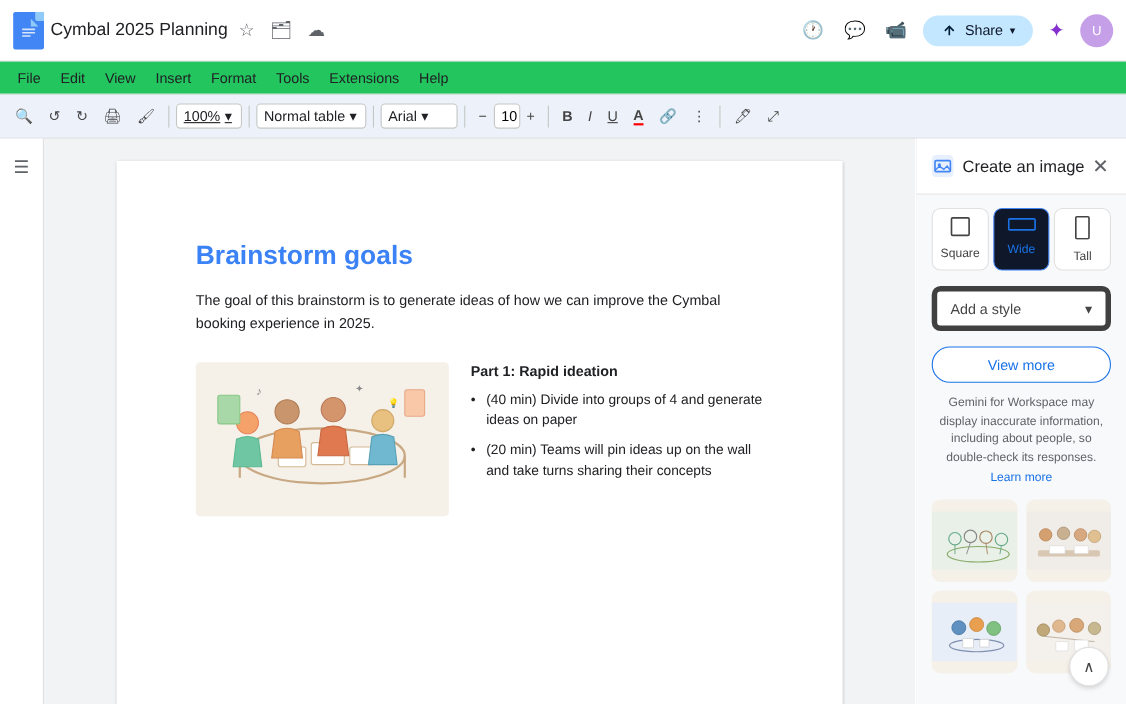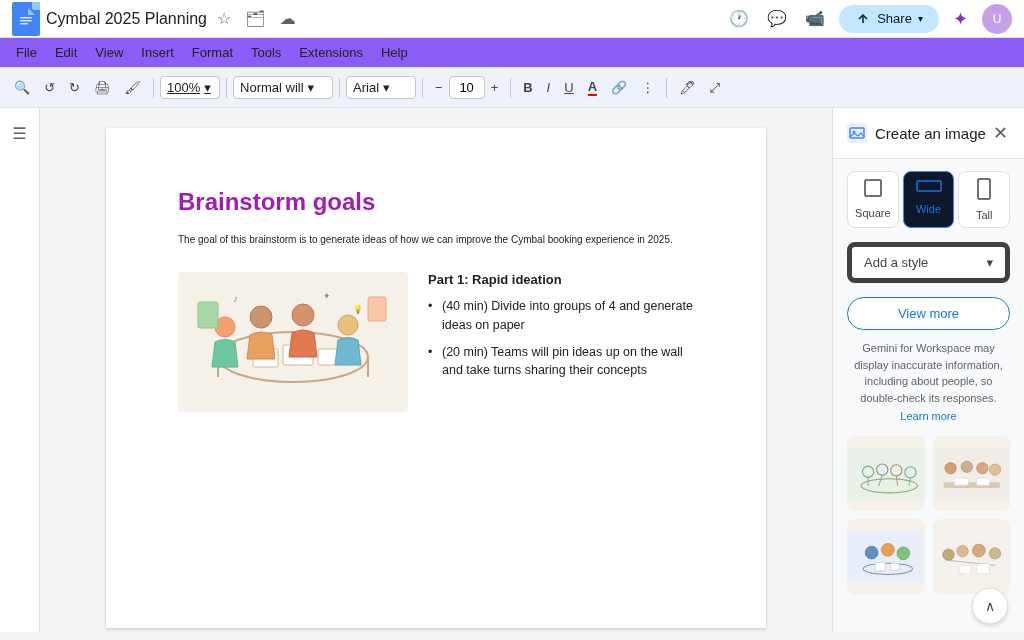--- a/index.html
+++ b/index.html
@@ -5,21 +5,21 @@
     * { box-sizing: border-box; margin: 0; padding: 0; }
     body { font-family: Arial, sans-serif; font-size: 13px; background: #f1f3f4; overflow: hidden; width: 1024px; height: 640px; }
 
     
     .topbar {
       display: flex;
       align-items: center;
       background: #fff;
       padding: 4px 12px;
       border-bottom: 1px solid #e0e0e0;
-      height: 38px;
+      height: 56px;
       gap: 8px;
     }
     .topbar-left { display: flex; align-items: center; gap: 6px; flex: 1; }
     .doc-icon { width: 28px; height: 34px; background: #4285f4; border-radius: 2px; display: flex; align-items: center; justify-content: center; color: white; font-size: 10px; font-weight: bold; position: relative; }
     .doc-icon::after { content: ''; position: absolute; top: 0; right: 0; width: 8px; height: 8px; background: #90caf9; border-bottom-left-radius: 2px; }
     .doc-title { font-size: 16px; color: #202124; font-weight: 400; }
     .title-icons { display: flex; gap: 6px; align-items: center; color: #5f6368; }
     .topbar-right { display: flex; align-items: center; gap: 10px; }
     .share-btn {
       background: #c2e7ff;
@@ -35,21 +35,21 @@
       gap: 6px;
     }
     .share-btn-arrow { font-size: 10px; }
     .avatar { width: 30px; height: 30px; border-radius: 50%; background: #c5a0e8; display: flex; align-items: center; justify-content: center; color: white; font-size: 12px; }
     .icon-btn { background: none; border: none; cursor: pointer; color: #5f6368; font-size: 16px; padding: 4px; border-radius: 4px; }
     .sparkle-btn { color: #8430ce; font-size: 18px; }
 
     
     .menubar {
       display: flex;
-      background: #8b5cf6;
+      background: #22c55e;
       padding: 2px 8px;
       border-bottom: 1px solid #e0e0e0;
       height: 30px;
       align-items: center;
       gap: 2px;
     }
     .menu-item {
       padding: 3px 8px;
       cursor: pointer;
       border-radius: 4px;
@@ -94,21 +94,21 @@
     .toolbar-separator { width: 1px; height: 20px; background: #c4c7c5; margin: 0 4px; }
     .zoom-select { min-width: 60px; text-decoration: underline; }
     .style-select { min-width: 100px; }
     .font-select { min-width: 70px; }
     .font-size-wrapper { display: flex; align-items: center; gap: 0; }
     .font-size-box {
       border: 1px solid #c4c7c5;
       border-radius: 4px;
       padding: 3px 6px;
       font-size: 13px;
-      width: 36px;
+      width: 24px;
       text-align: center;
       background: #fff;
     }
 
     
     .main-layout { display: flex; height: calc(640px - 116px); }
 
     
     .sidebar-left {
       width: 40px;
@@ -133,26 +133,27 @@
     .doc-page {
       background: #fff;
       width: 660px;
       min-height: 500px;
       box-shadow: 0 1px 3px rgba(0,0,0,0.2);
       padding: 60px 72px;
     }
     .doc-heading {
       font-size: 24px;
       font-weight: 700;
-      color: #a21caf;
+      color: #3b82f6;
       margin-bottom: 16px;
       font-family: Arial, sans-serif;
+      margin-top: 13px;
     }
     .doc-para {
-      font-size: 10px;
+      font-size: 13px;
       color: #202124;
       line-height: 1.6;
       margin-bottom: 24px;
     }
     .doc-content-row { display: flex; gap: 20px; align-items: flex-start; }
     .doc-image-placeholder {
       width: 230px;
       height: 140px;
       background: #f5f0e8;
       border-radius: 4px;
@@ -366,21 +367,21 @@
   <button class="toolbar-btn">
     <span>🖌</span>
   </button>
   <div class="toolbar-separator"></div>
   <div class="toolbar-select zoom-select">
     <span>100%</span>
     <span>▾</span>
   </div>
   <div class="toolbar-separator"></div>
   <div class="toolbar-select style-select">
-    <span>Normal will</span>
+    <span>Normal table</span>
     <span>▾</span>
   </div>
   <div class="toolbar-separator"></div>
   <div class="toolbar-select font-select">
     <span>Arial</span>
     <span>▾</span>
   </div>
   <div class="toolbar-separator"></div>
   <div class="font-size-wrapper">
     <button class="toolbar-btn">−</button>

